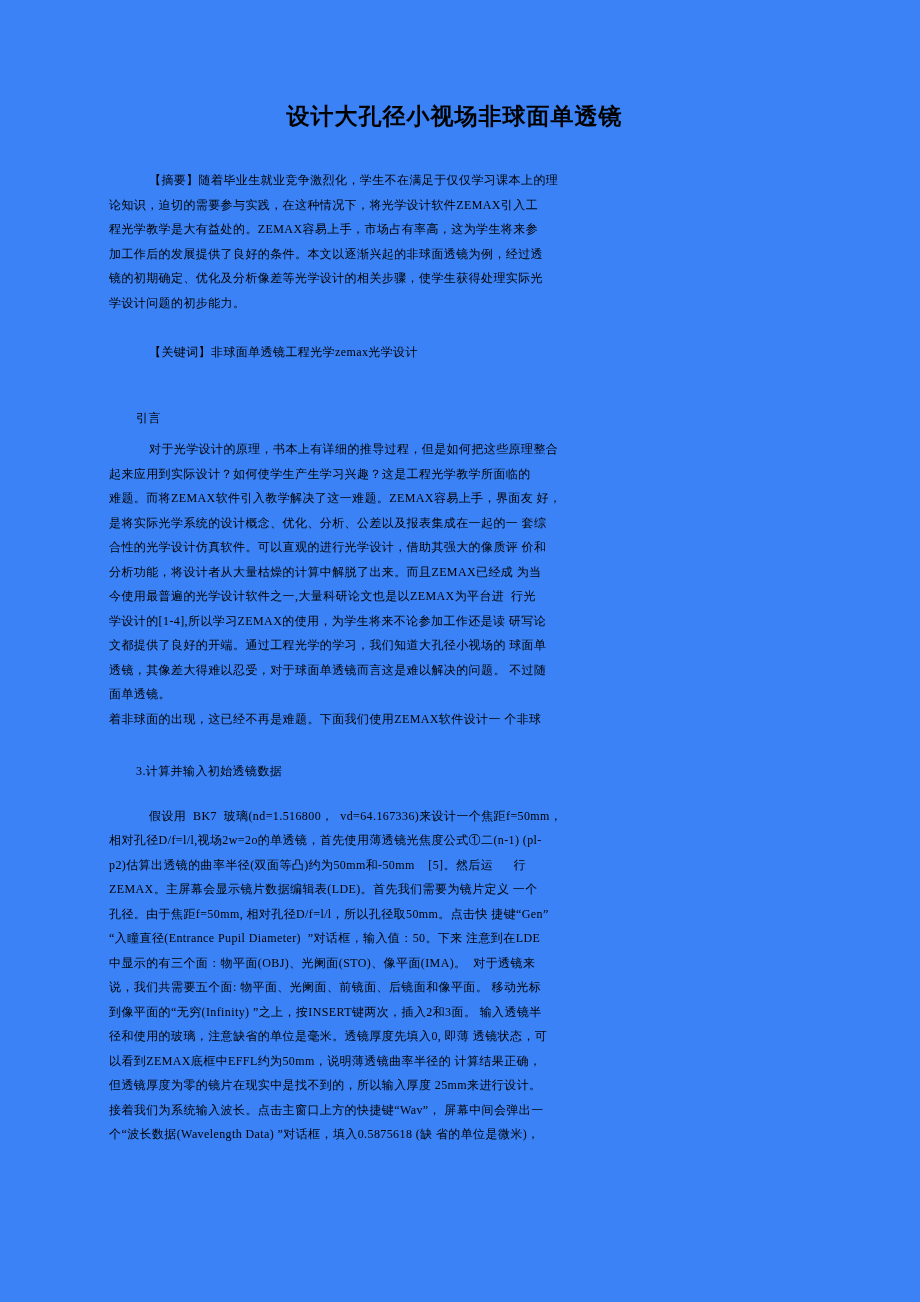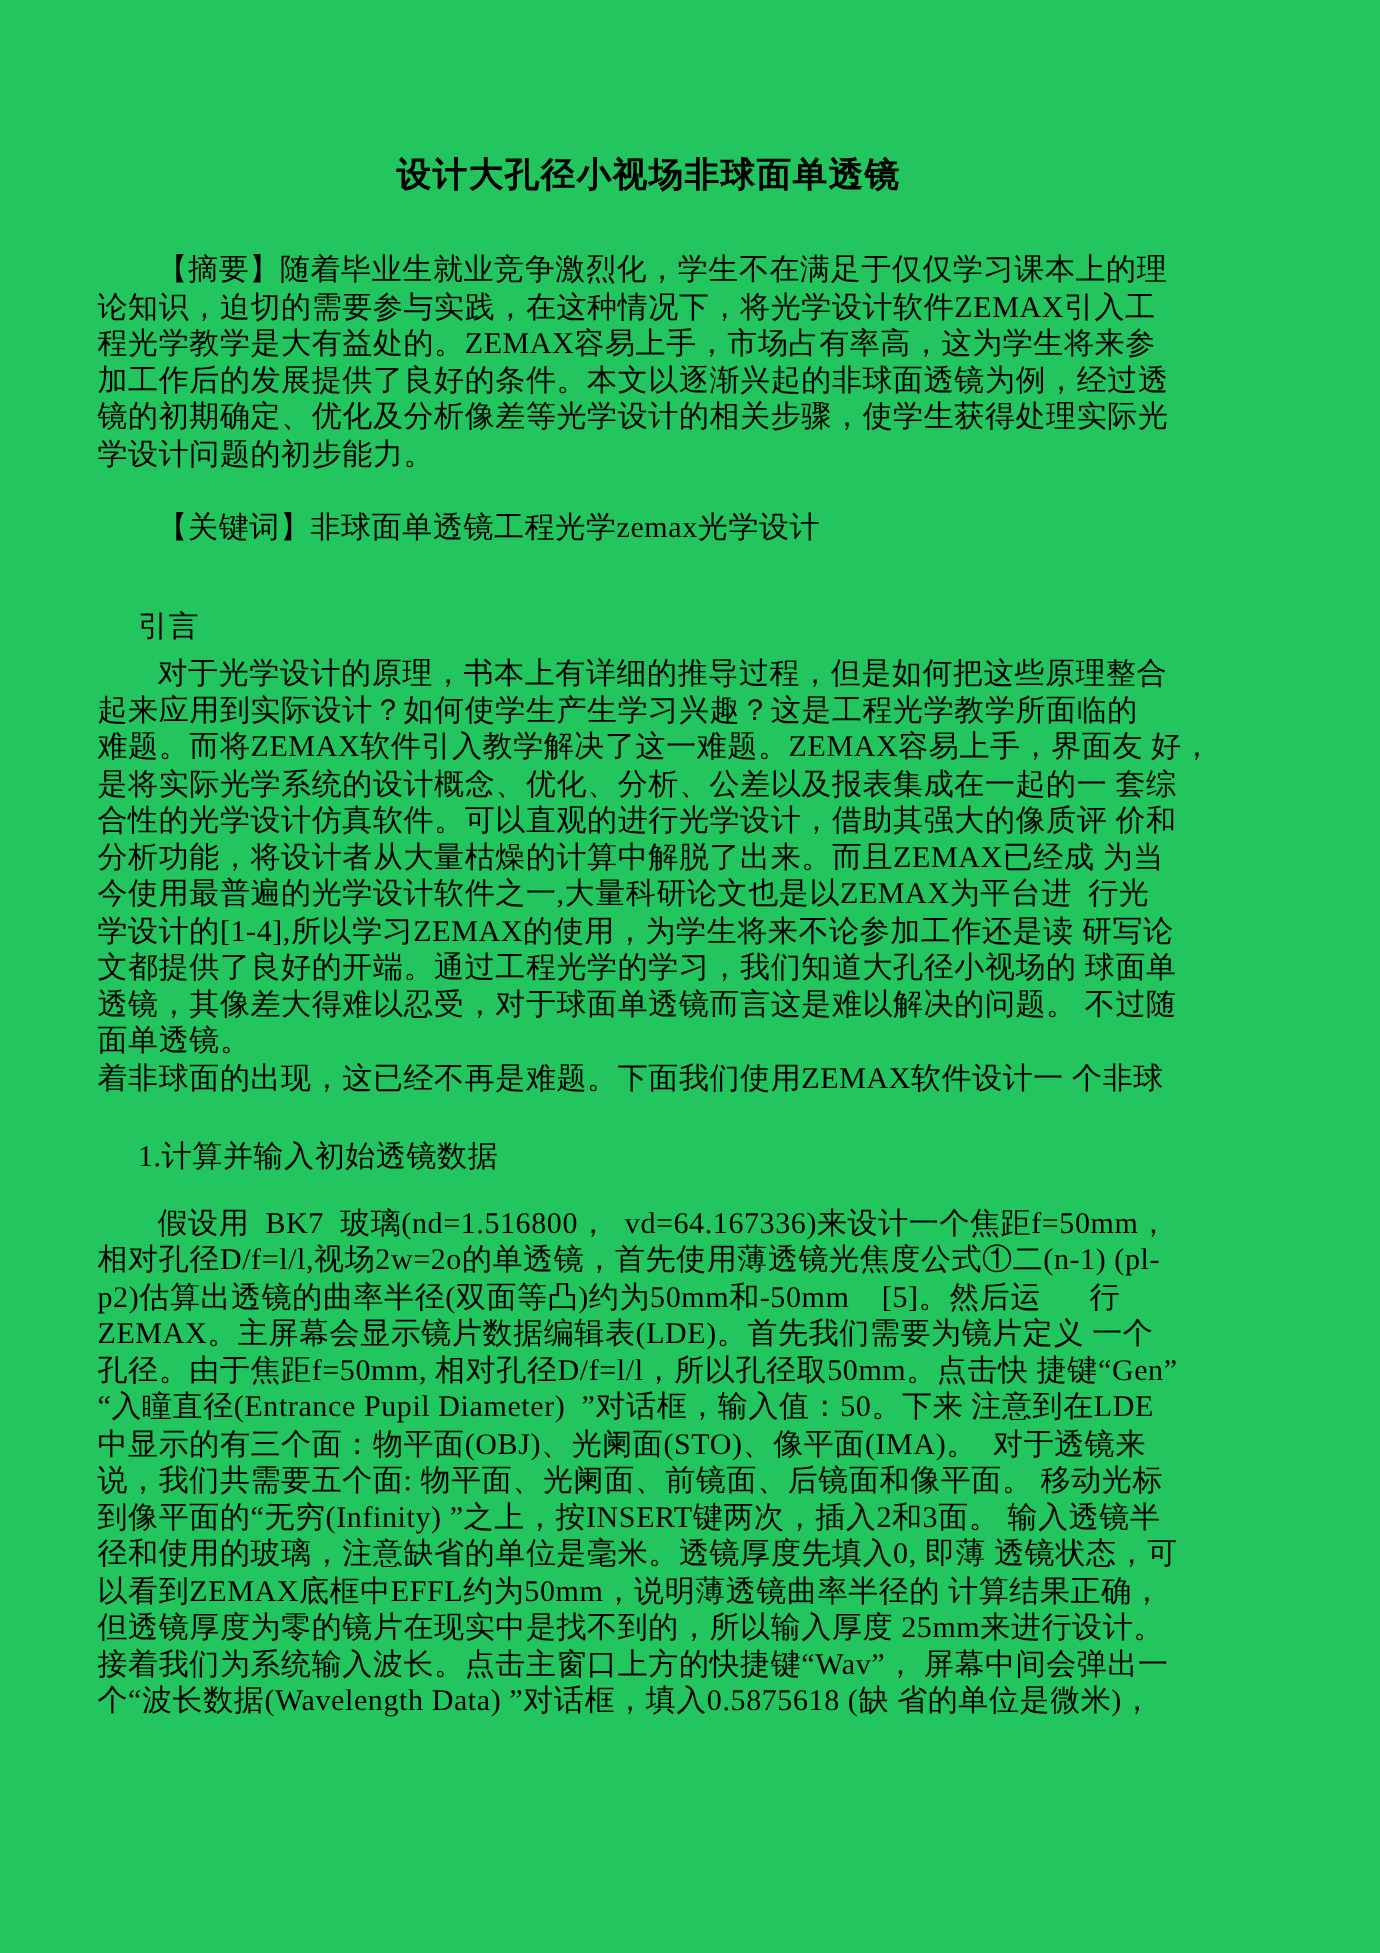--- a/index.html
+++ b/index.html
@@ -5,37 +5,37 @@
   * { margin: 0; padding: 0; box-sizing: border-box; }
   html, body {
     width: 920px;
     background: #ffffff;
     font-family: "Liberation Serif", "DejaVu Serif", serif;
     color: #000000;
   }
   .page {
     width: 920px;
     height: 1302px;
-    background: #22c55e;
-    padding-left: 65px;
+    background: #3b82f6;
+    padding-left: 109px;
     padding-right: 120px;
     overflow: hidden;
   }
   .doc-title {
     margin-top: 102px;
     font-size: 23px;
     line-height: 30px;
     font-weight: bold;
     text-align: center;
     letter-spacing: 1px;
     white-space: pre;
   }
   .para { display: block; }
   .line {
-    font-size: 20px;
+    font-size: 12px;
     line-height: 24.5px;
     white-space: pre;
     letter-spacing: 0.4px;
   }
   .ind2  { padding-left: 40px; }  
   .ind13 { padding-left: 27px; }  
   .abstract        { margin-top: 36px; }
   .keywords-line   { margin-top: 25px; }
   .intro-heading   { margin-top: 41px; }
   .intro           { margin-top: 7px; }
@@ -75,21 +75,21 @@
     <div class="line">分析功能，将设计者从大量枯燥的计算中解脱了出来。而且ZEMAX已经成 为当</div>
     <div class="line">今使用最普遍的光学设计软件之一,大量科研论文也是以ZEMAX为平台进  行光</div>
     <div class="line">学设计的[1-4],所以学习ZEMAX的使用，为学生将来不论参加工作还是读 研写论</div>
     <div class="line">文都提供了良好的开端。通过工程光学的学习，我们知道大孔径小视场的 球面单</div>
     <div class="line">透镜，其像差大得难以忍受，对于球面单透镜而言这是难以解决的问题。 不过随</div>
     <div class="line">面单透镜。</div>
     <div class="line">着非球面的出现，这已经不再是难题。下面我们使用ZEMAX软件设计一 个非球</div>
   </div>
 
   <div class="para section-heading">
-    <div class="line ind13">1.计算并输入初始透镜数据</div>
+    <div class="line ind13">3.计算并输入初始透镜数据</div>
   </div>
 
   <div class="para section1">
     <div class="line ind2">假设用  BK7  玻璃(nd=1.516800，  vd=64.167336)来设计一个焦距f=50mm，</div>
     <div class="line">相对孔径D/f=l/l,视场2w=2o的单透镜，首先使用薄透镜光焦度公式①二(n-1) (pl-</div>
     <div class="line">p2)估算出透镜的曲率半径(双面等凸)约为50mm和-50mm    [5]。然后运      行</div>
     <div class="line">ZEMAX。主屏幕会显示镜片数据编辑表(LDE)。首先我们需要为镜片定义 一个</div>
     <div class="line">孔径。由于焦距f=50mm, 相对孔径D/f=l/l，所以孔径取50mm。点击快 捷键“Gen”</div>
     <div class="line">“入瞳直径(Entrance Pupil Diameter)  ”对话框，输入值：50。下来 注意到在LDE</div>
     <div class="line">中显示的有三个面：物平面(OBJ)、光阑面(STO)、像平面(IMA)。  对于透镜来</div>

